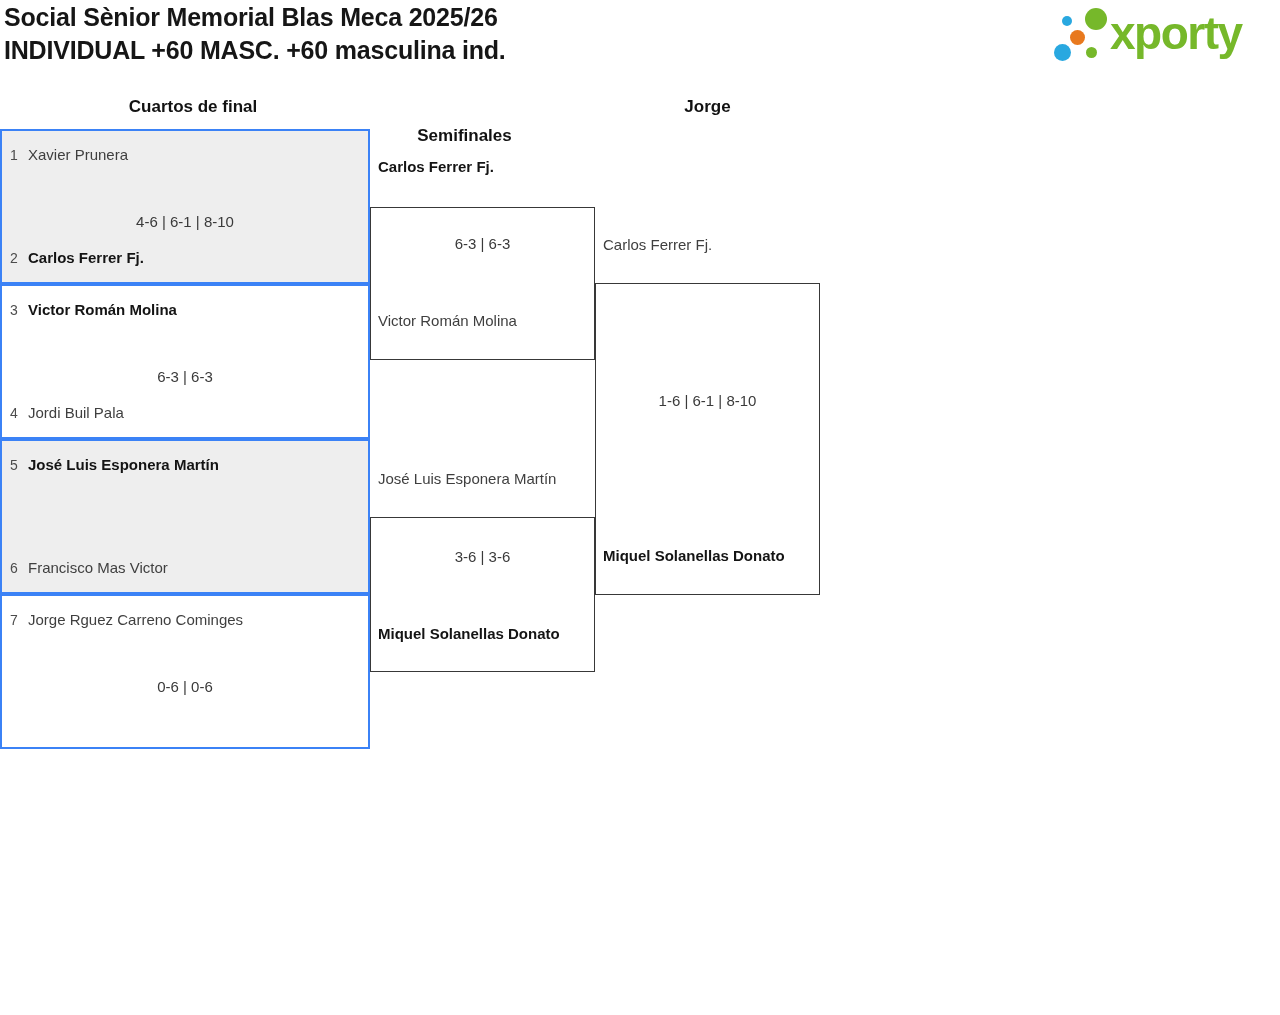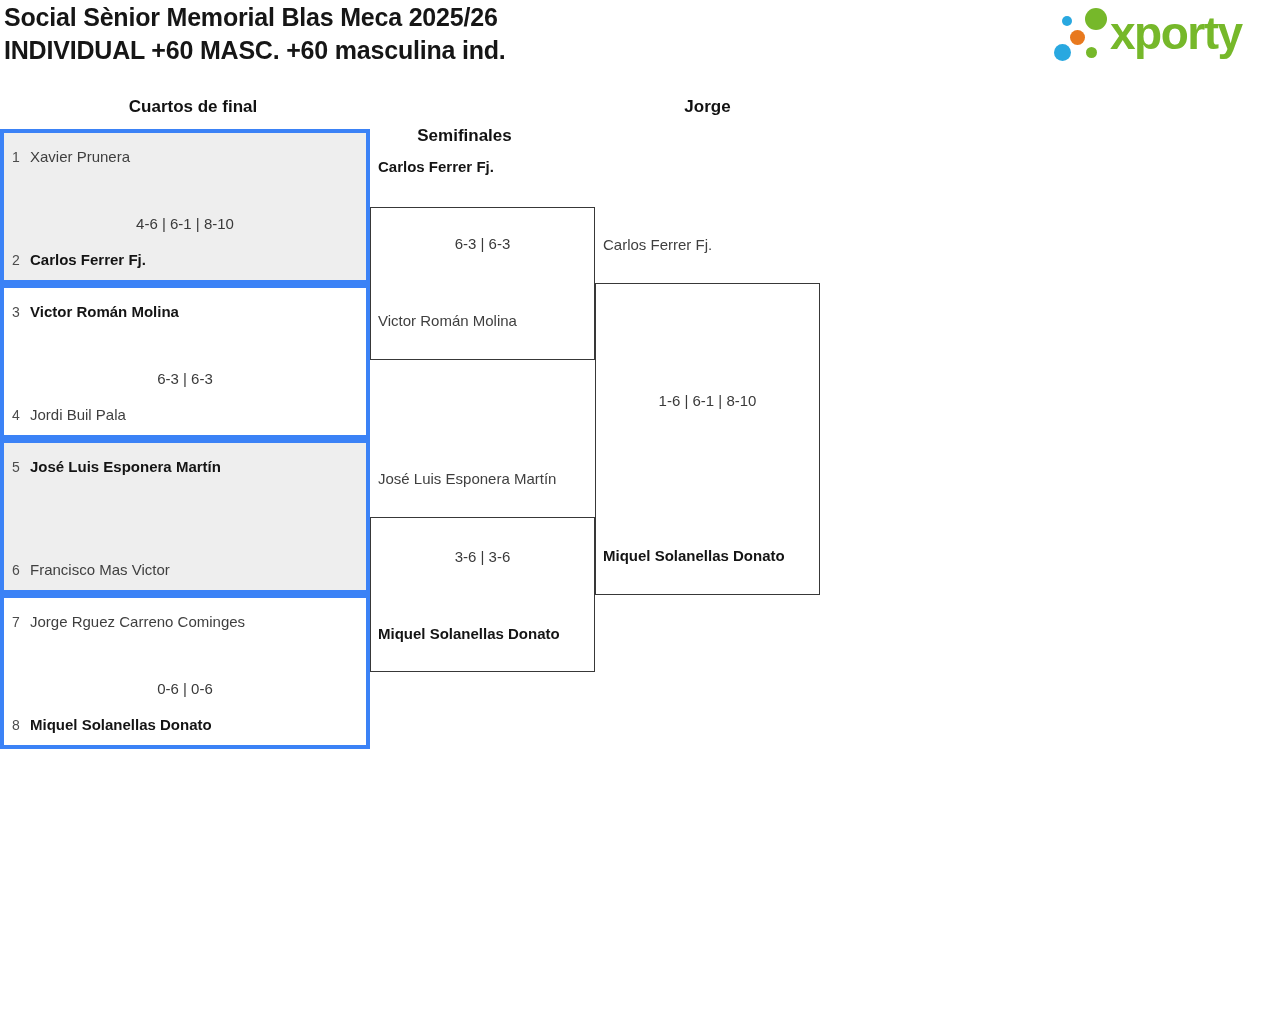--- a/index.html
+++ b/index.html
@@ -23,21 +23,21 @@
 
   
   .round-h { position: absolute; top: 97px; height: 20px; line-height: 20px; text-align: center;
              font-size: 17px; font-weight: 700; color: #121212; }
   .rh-qf { left: 8px;     width: 370px; }
   .rh-sf { left: 352px; width: 225px; margin-top: 29px; }
   .rh-f  { left: 595px; width: 225px; }
 
   
   .qf-box { position: absolute; left: 0; width: 370px; height: 155px;
-            border: 4px solid #3b82f6; box-sizing: border-box; }
+            border: 2px solid #3b82f6; box-sizing: border-box; }
   .qf1 { top: 129px; background: #eeeeee; }
   .qf2 { top: 284px; background: #ffffff; }
   .qf3 { top: 439px; background: #eeeeee; }
   .qf4 { top: 594px; background: #ffffff; padding-left: 44px; }
 
   .row { position: absolute; left: 8px; right: 8px; height: 22px; line-height: 22px;
          font-size: 15px; white-space: nowrap; }
   .row.r1  { top: 13px; }
   .row.scr { top: 65px; text-align: center; color: #3a3a3a; margin-top: 15px; }
   .row.r2  { top: 116px; }
@@ -112,23 +112,20 @@
     <div class="row r2">
       <span class="seed">6</span><span class="pname">Francisco Mas Victor</span>
     </div>
   </div>
 
   <div class="qf-box qf4">
     <div class="row r1">
       <span class="seed">7</span><span class="pname">Jorge Rguez Carreno Cominges</span>
     </div>
     <div class="row scr">0-6 | 0-6</div>
-    <div class="row r2">
-      <span class="seed">8</span><span class="pname winner">Miquel Solanellas Donato</span>
-    </div>
   </div>
 
   <div class="adv-box sf1">
     <div class="flabel p1 winner">Carlos Ferrer Fj.</div>
     <div class="fscore scr2">6-3 | 6-3</div>
     <div class="flabel p2">Victor Román Molina</div>
   </div>
 
   <div class="adv-box sf2">
     <div class="flabel p1">José Luis Esponera Martín</div>

